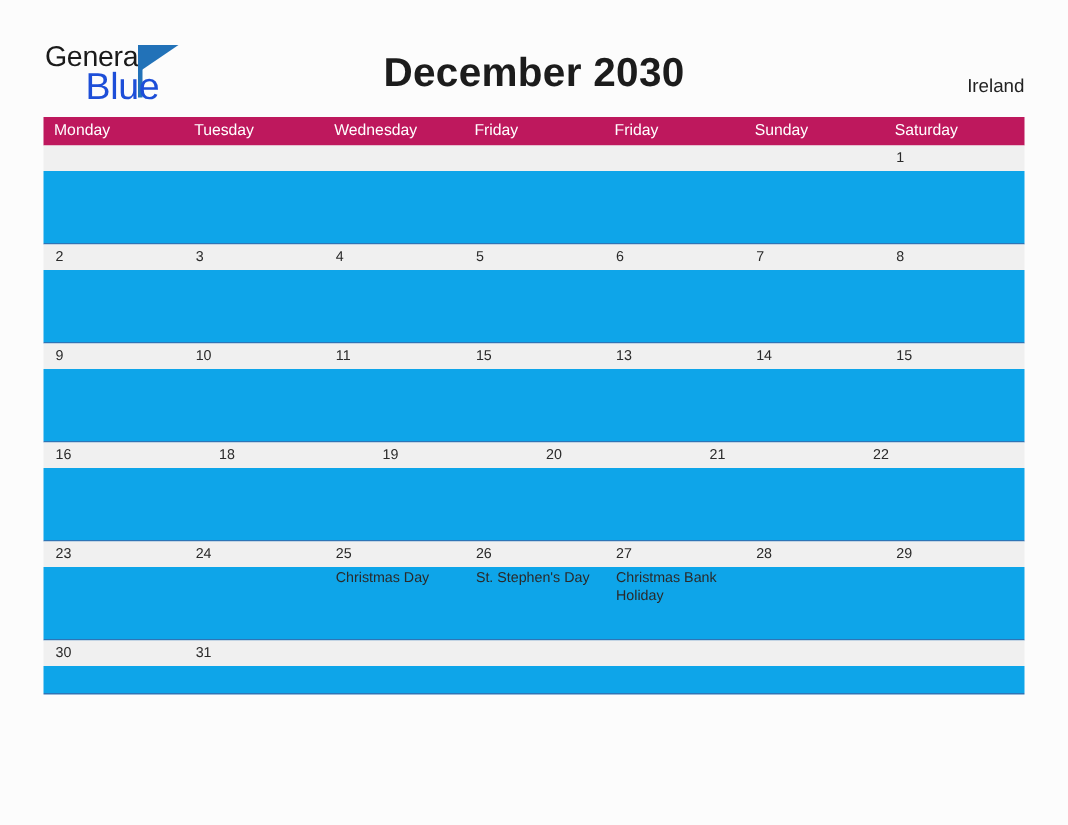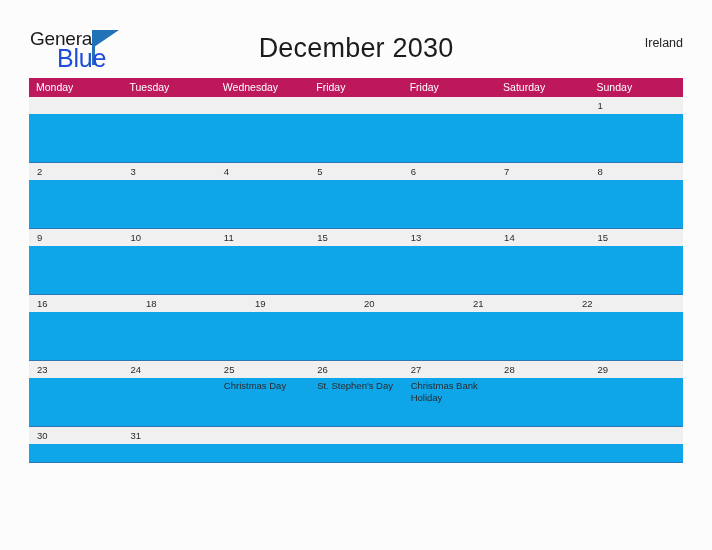--- a/index.html
+++ b/index.html
@@ -64,29 +64,29 @@
     height: 35px;
     background: #2272b8;
   }
 
   .page-title {
     position: absolute;
     left: 0; right: 0;
     top: 33px;
     text-align: center;
     font-size: 27px;
-    font-weight: normal;
+    font-weight: bold;
     color: #1c1c1c;
     letter-spacing: 0.2px;
   }
 
   .country {
     position: absolute;
     right: 29px;
-    top: 36px;
+    top: 50px;
     font-size: 12.5px;
     color: #222;
   }
 
   
   .calendar {
     position: absolute;
     left: 29px;
     top: 78px;
     width: 654px;
@@ -162,22 +162,22 @@
   </div>
 
   <div class="calendar">
 
     <div class="weekday-row">
       <div class="weekday">Monday</div>
       <div class="weekday">Tuesday</div>
       <div class="weekday">Wednesday</div>
       <div class="weekday">Friday</div>
       <div class="weekday">Friday</div>
+      <div class="weekday">Sunday</div>
       <div class="weekday">Saturday</div>
-      <div class="weekday">Sunday</div>
     </div>
 
     <div id="weeks-container">
         <div class="week">
           <div class="week-dates">
             <div class="daynum empty"></div>
             <div class="daynum empty"></div>
             <div class="daynum empty"></div>
             <div class="daynum empty"></div>
             <div class="daynum empty"></div>

